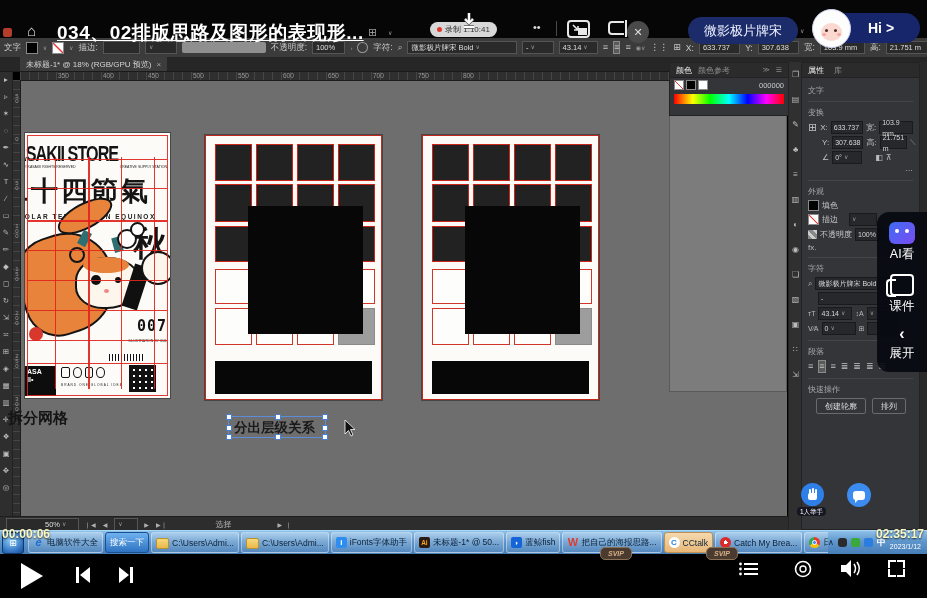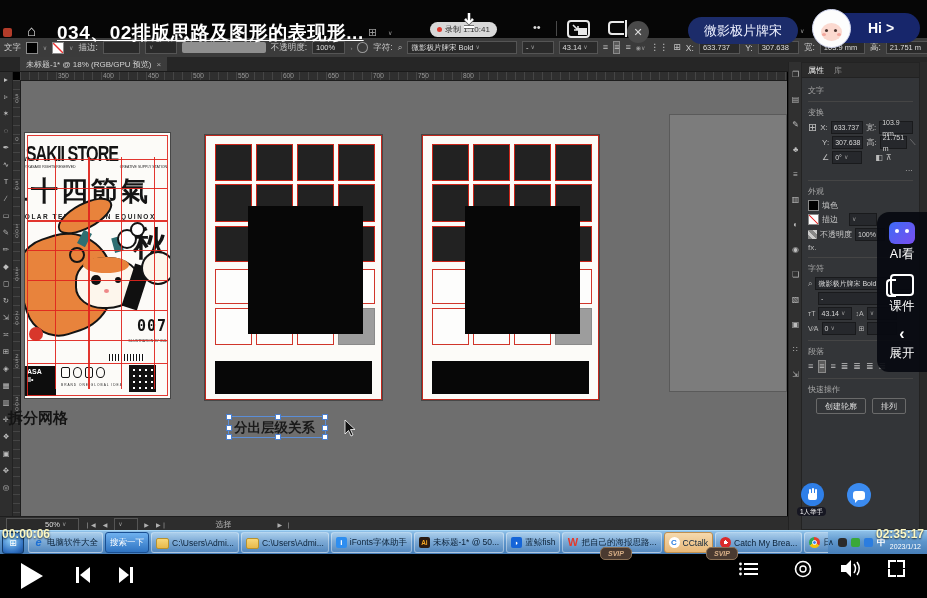--- a/index.html
+++ b/index.html
@@ -387,20 +387,35 @@
     <span class="navg">◀</span>
     <span class="fld" style="width:16px;">
         <span class="dd">∨</span>
       </span>
     <span class="navg">▶</span>
     <span class="navg">▶❘</span>
     <span style="margin-left:42px;">选择</span>
     <span class="navg" style="margin-left:40px;">▶ ❘</span>
   </div>
 
+  <div class="abs panel" style="left:669px;top:62px;width:118px;height:52px;z-index:14;">
+    <div class="ptabs" style="gap:6px;">
+      <span class="ptab-on">颜色</span>
+      <span class="ptab-off">颜色参考</span>
+      <span style="margin-left:auto;color:#8a8a8a;font-size:7px;">≫</span>
+      <span style="color:#8a8a8a;font-size:7px;">☰</span>
+    </div>
+    <div class="flex" style="height:14px;padding:0 4px;gap:2px;">
+      <span class="sw sw-none" style="width:8px;height:8px;"></span>
+      <span class="sw" style="width:8px;height:8px;background:#000;"></span>
+      <span class="sw" style="width:8px;height:8px;background:#fff;"></span>
+      <span style="margin-left:auto;font-size:7.5px;color:#ccc;">000000</span>
+    </div>
+    <div class="spectrum" style="margin:2px 4px 0;"></div>
+  </div>
 
   <div class="abs" style="left:669px;top:114px;width:118px;height:278px;background:#7c7c7c;border:1px solid #5a5a5a;box-sizing:border-box;z-index:13;"></div>
 
   <div id="pstrip" class="abs">
       <div class="pico">❐</div>
       <div class="pico">▤</div>
       <div class="pico">✎</div>
       <div class="pico">♣</div>
       <div class="pico">≡</div>
       <div class="pico">▥</div>

